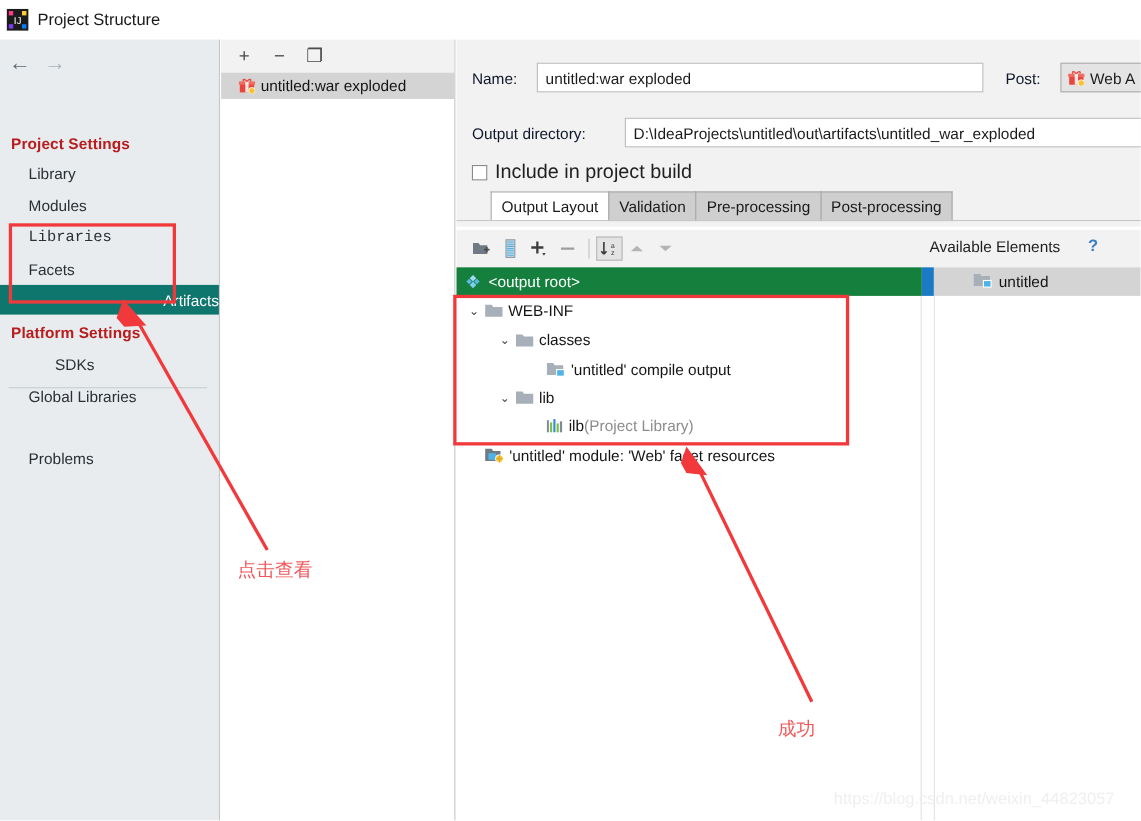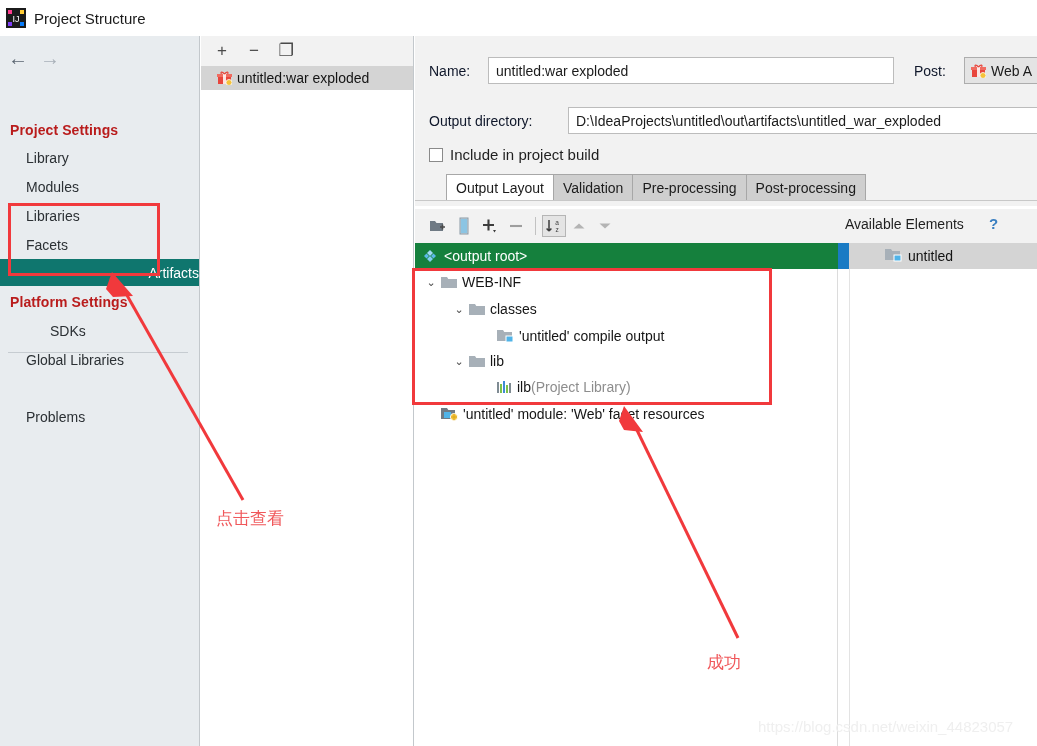--- a/index.html
+++ b/index.html
@@ -82,21 +82,21 @@
     padding-left:7px; overflow:hidden; white-space:nowrap;
   }
   #type-combo {
     position:absolute; left:964px; top:57px; width:90px; height:27px;
     background:#e4e4e4; border:1px solid #adadad;
     display:flex; align-items:center; gap:5px; padding-left:6px;
     font-size:14px; color:#1b1b1b; overflow:hidden;
   }
   #inc-check {
     position:absolute; left:429px; top:146px;
-    display:flex; align-items:center; gap:7px; font-size:15px;
+    display:flex; align-items:center; gap:7px; font-size:18px;
   }
   .cbox { width:14px; height:14px; border:1px solid #8a8a8a; background:#fff; display:inline-block; }
 
   
   #tabs { position:absolute; left:446px; top:174px; height:27px; display:flex; }
   .tab {
     height:27px; padding:0 9px; display:flex; align-items:center;
     font-size:14px; color:#1b1b1b; background:#cfcfcf;
     border:1px solid #a7a7a7; border-bottom:none; margin-right:-1px;
   }
@@ -203,21 +203,21 @@
       <div class="side-group" style="top: 86px;">Project Settings</div>
       <div class="side-group" style="top: 258px;">Platform Settings</div>
     </div>
   <div id="side-items">
       <div class="side-item" style="top: 108px;">
         <span>Library</span>
       </div>
       <div class="side-item" style="top: 137px;">
         <span>Modules</span>
       </div>
-      <div class="side-item" style="top: 166px;">
+      <div class="side-item" style="top: 166px; font-family: Liberation Mono, monospace;">
         <span>Libraries</span>
       </div>
       <div class="side-item" style="top: 195px;">
         <span>Facets</span>
       </div>
       <div class="side-item selected" style="top: 223px;">
         <span>Artifacts</span>
       </div>
       <div class="side-item" style="top: 281px; margin-left: 24px;">
         <span>SDKs</span>

